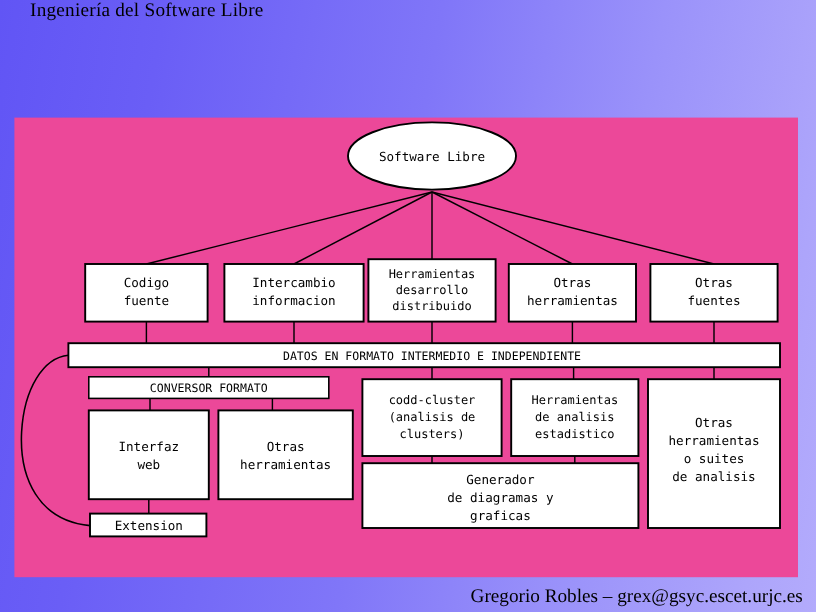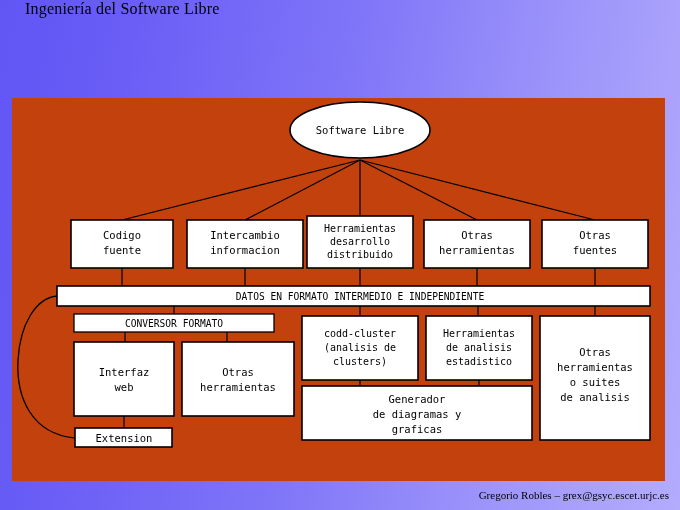--- a/index.html
+++ b/index.html
@@ -21,26 +21,26 @@
   .title{
     position:absolute;left:0;top:32px;width:680px;
     text-align:center;
     font-family:"Liberation Serif",serif;
     font-weight:bold;font-size:43px;color:#000;
     letter-spacing:.5px;
   }
   .footer{
     position:absolute;right:11px;top:489px;
     font-family:"Liberation Serif",serif;
-    font-size:11px;color:#000;white-space:nowrap;
+    font-size:16px;color:#000;white-space:nowrap;
   }
 
   .panel{
     position:absolute;left:12px;top:98px;width:653px;height:383px;
-    background:#c2410c;
+    background:#ec4899;
   }
 
   svg.diagram{position:absolute;left:0;top:0;width:653px;height:383px;}
 
   .nodeText{
     font-family:"DejaVu Sans Mono","Liberation Mono",monospace;
     fill:#000;
     text-anchor:middle;
   }
   .t11{font-size:10.5px;}

